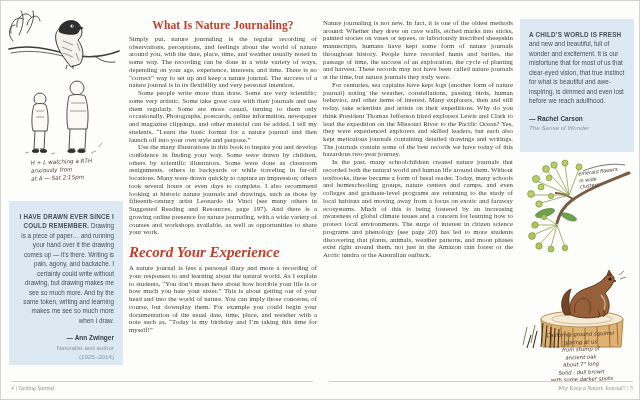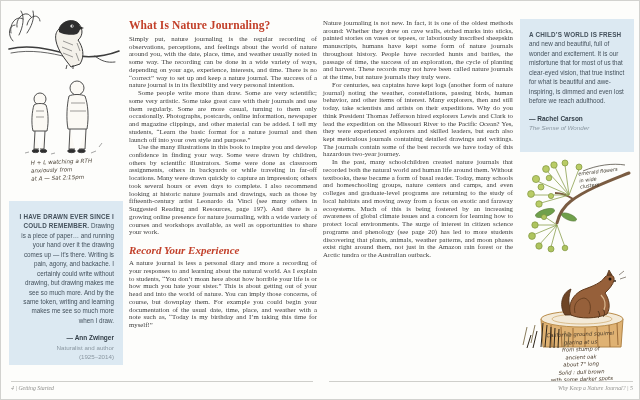--- a/index.html
+++ b/index.html
@@ -7,24 +7,24 @@
     position:relative;width:640px;height:400px;margin:0 auto;
     background:#fdfdfb;border:1px solid #d2d2cf;box-sizing:border-box;
     font-family:"Liberation Serif", serif;overflow:hidden;
   }
   
   .body-col{position:absolute;width:188px;color:#3c3c3c;}
   .body-col p{margin:0;font-size:6.8px;line-height:1.14;text-align:justify;}
   .body-col p + p{text-indent:9px;}
   h1.sect{
     margin:0 0 4px 0;font-size:11.5px;font-weight:bold;
-    color:#c2402a;letter-spacing:.1px;
+    color:#c2402a;letter-spacing:.1px;text-align:center;
   }
   h2.subsect{
-    margin:8px 0 3px 0;font-size:11px;font-style:italic;font-weight:bold;
+    margin:8px 0 3px 0;font-size:15px;font-style:italic;font-weight:bold;
     color:#c2402a;
   }
   
   .quote-box{
     position:absolute;background:#dce9f2;box-sizing:border-box;
     font-family:"Liberation Sans", sans-serif;color:#44515c;
     padding:11px 9px;font-size:6.3px;line-height:1.5;
   }
   .quote-box .lead{font-weight:bold;letter-spacing:.2px;}
   .quote-attr{margin-top:8px;font-weight:bold;color:#333f49;font-size:6.5px;}

